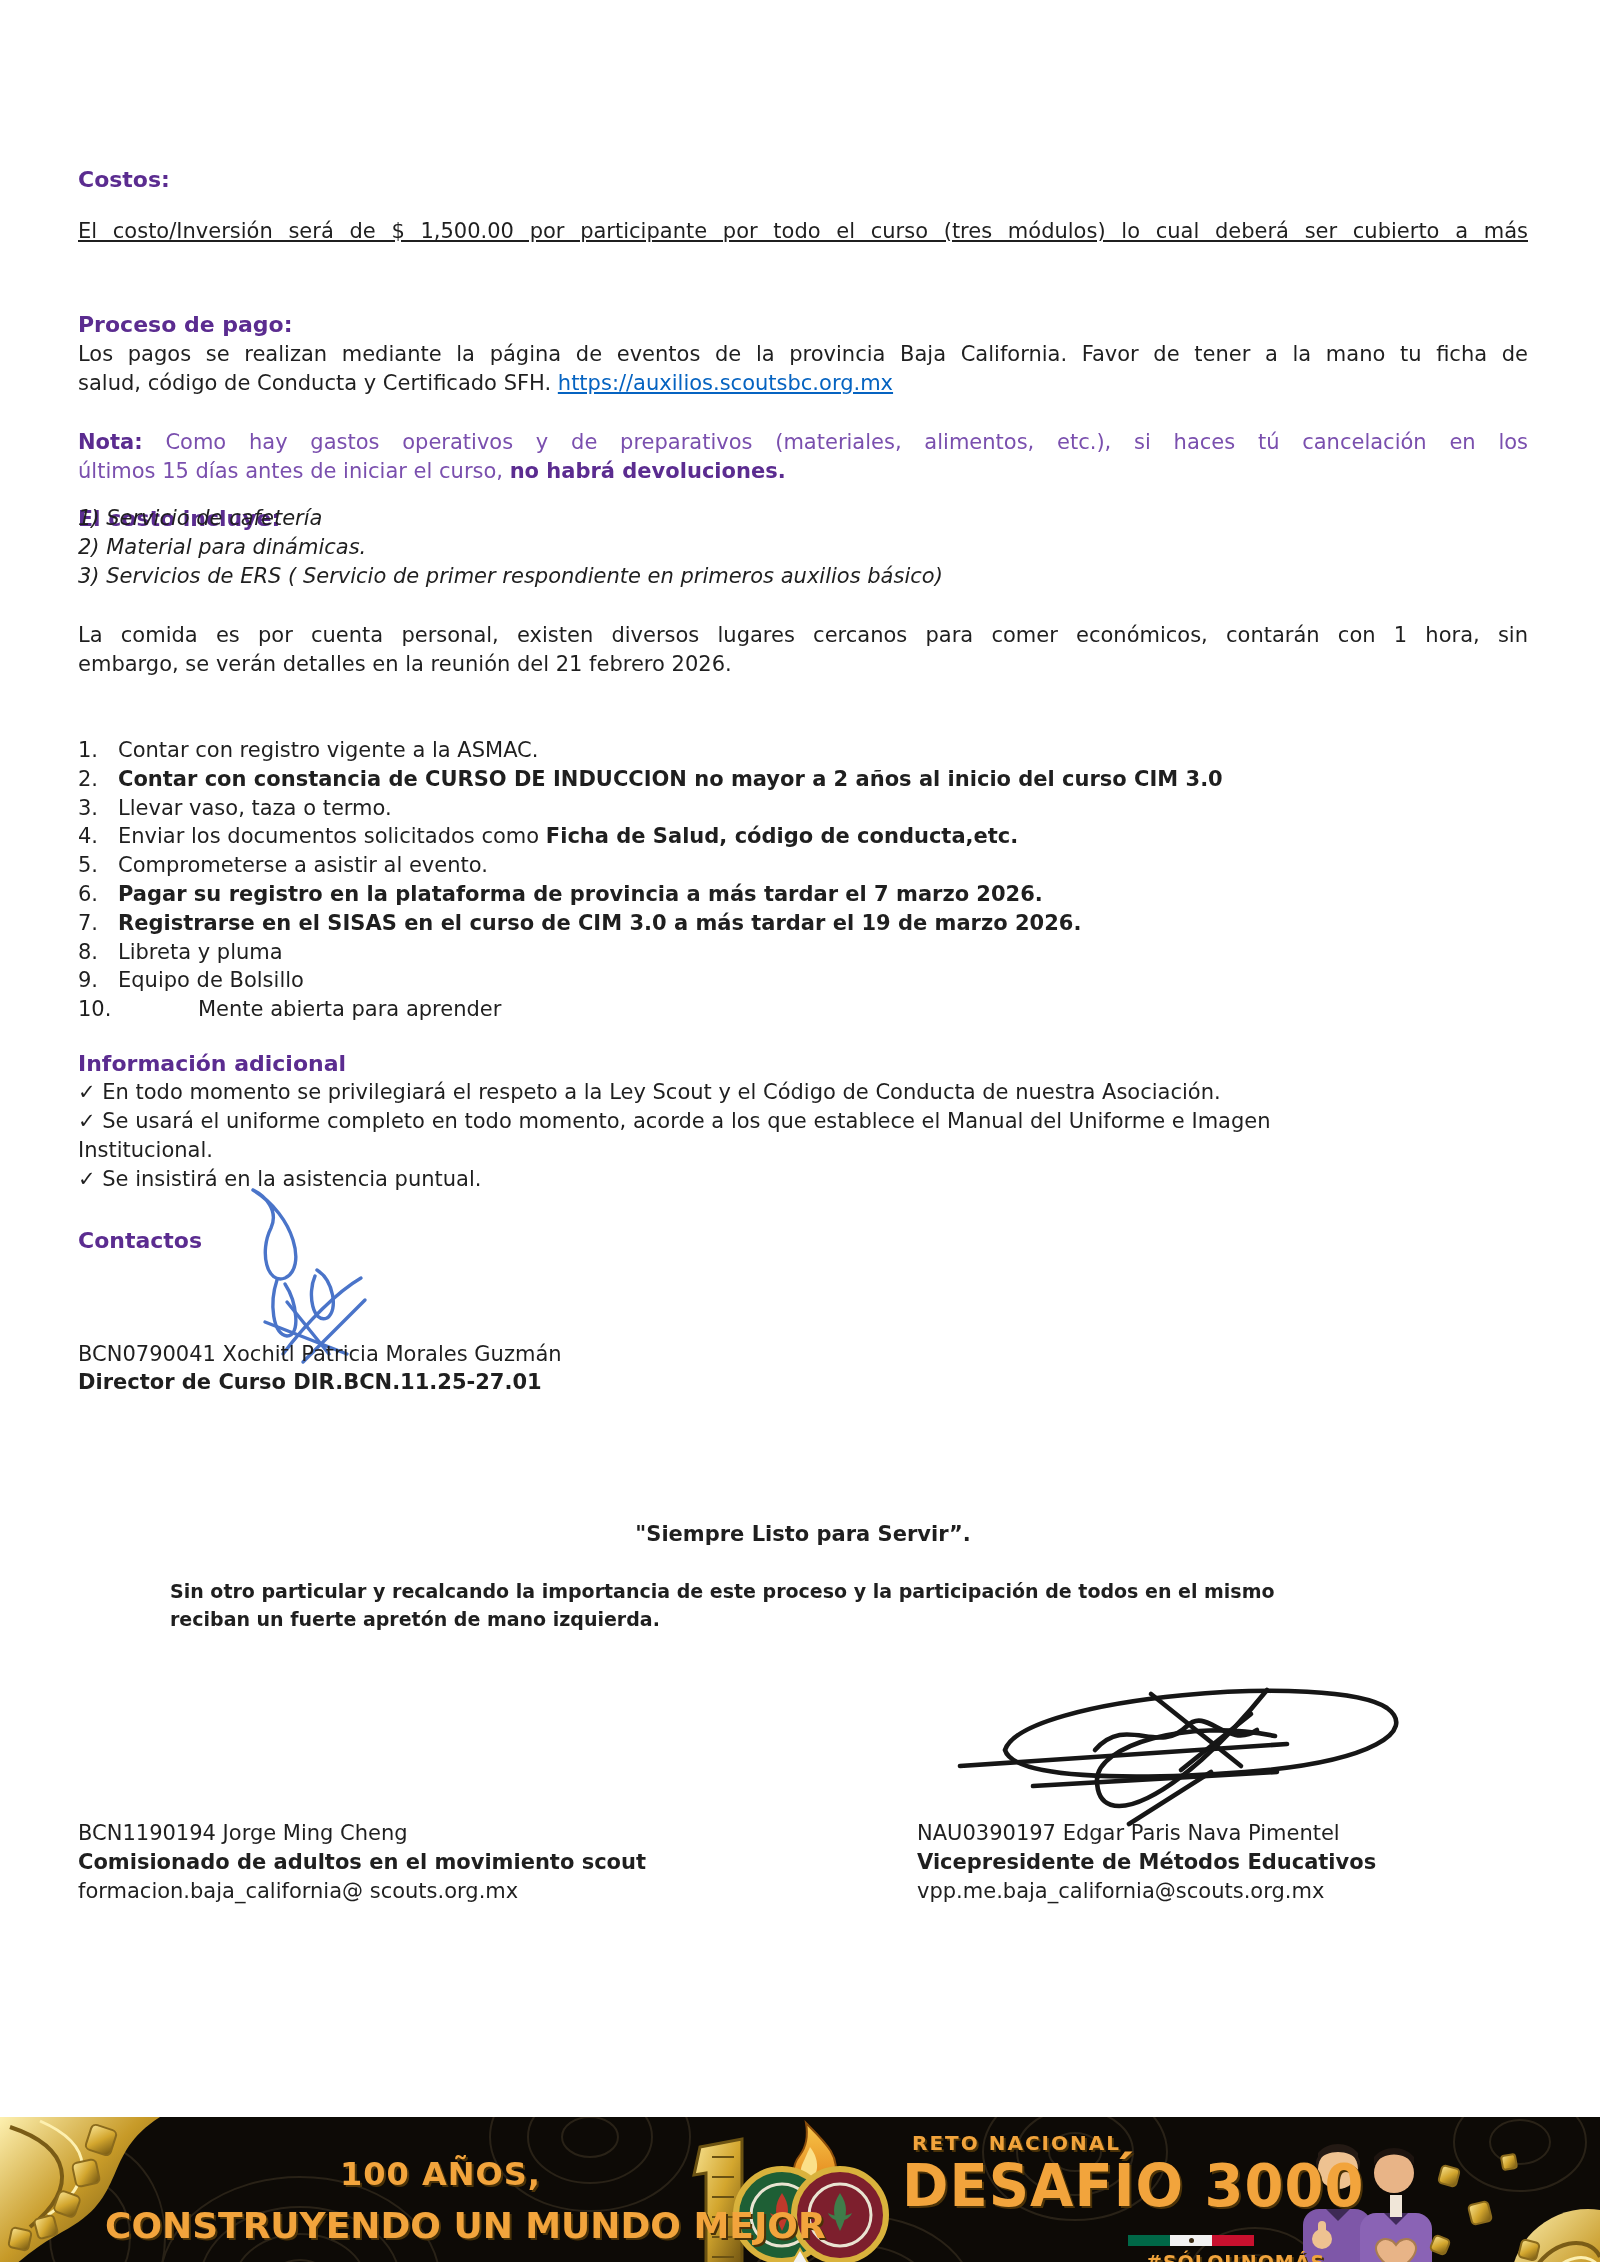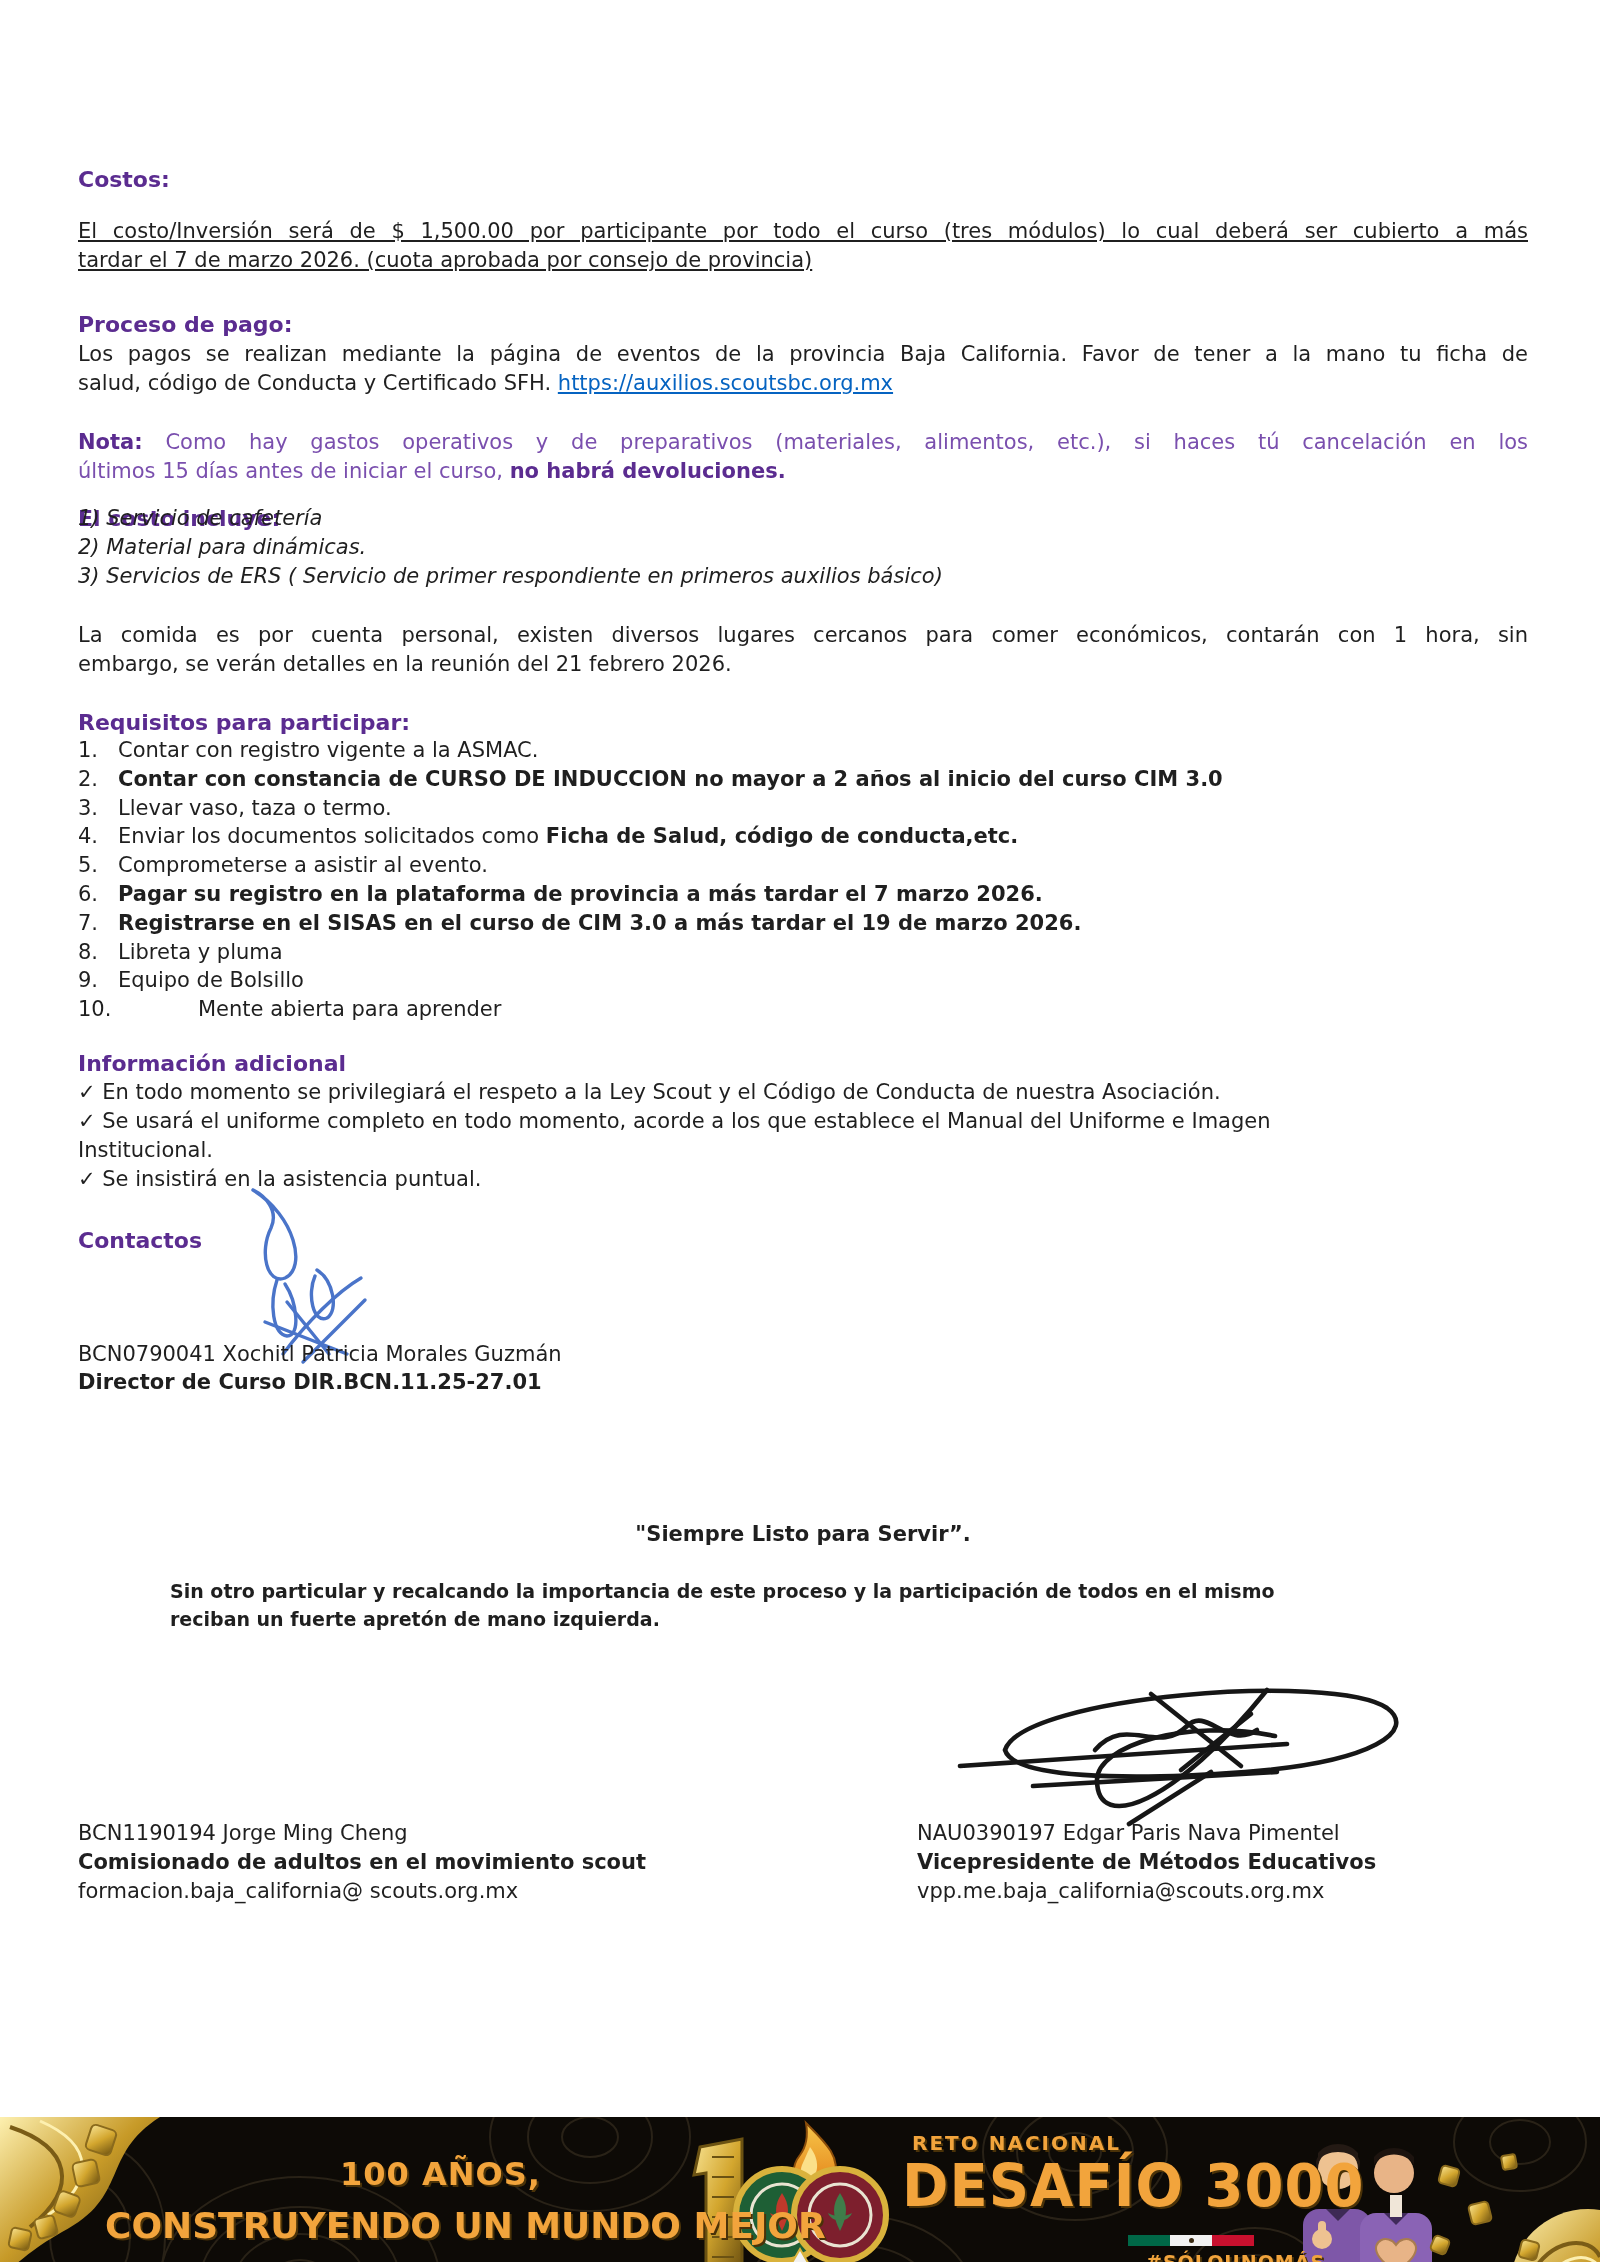--- a/index.html
+++ b/index.html
@@ -39,21 +39,20 @@
   #b-flag .fr{flex:1;background:#c8102e;}
 </style>
 </head>
 <body>
 
 <div class="page">
 
   <div class="sec hd" style="top:133px;">Costos:</div>
   <div class="sec" style="top:185px;text-decoration:underline;">
     <div class="jl">El costo/Inversión será de $ 1,500.00 por participante por todo el curso (tres módulos) lo cual deberá ser cubierto a más</div>
-    <div>tardar el 7 de marzo 2026. (cuota aprobada por consejo de provincia)</div>
   </div>
 
   <div class="sec hd" style="top:278px;">Proceso de pago:</div>
   <div class="sec" style="top:308px;">
     <div class="jl">Los pagos se realizan mediante la página de eventos de la provincia Baja California. Favor de tener a la mano tu ficha de</div>
     <div><span>salud, código de Conducta y Certificado SFH. </span><a class="lnk" href="#">https://auxilios.scoutsbc.org.mx</a></div>
   </div>
 
   <div class="sec purple" style="top:396px;">
     <div class="jl"><span class="purple-b">Nota:</span><span> Como hay gastos operativos y de preparativos (materiales, alimentos, etc.), si haces tú cancelación en los</span></div>
@@ -64,21 +63,20 @@
   <div class="sec list" style="top:472px;font-style:italic;">
     <div>1) Servicio de cafetería</div>
     <div>2) Material para dinámicas.</div>
     <div>3) Servicios de ERS ( Servicio de primer respondiente en primeros auxilios básico)</div>
   </div>
   <div class="sec" style="top:589px;">
     <div class="jl">La comida es por cuenta personal, existen diversos lugares cercanos para comer económicos, contarán con 1 hora, sin</div>
     <div>embargo, se verán detalles en la reunión del 21 febrero 2026.</div>
   </div>
 
-  <div class="sec hd" style="top:676px;">Requisitos para participar:</div>
   <div class="sec list" style="top:704px;line-height:28.8px;">
     <div class="req-item"><span class="num">1.</span><span>Contar con registro vigente a la ASMAC.</span><span class="b"></span></div>
     <div class="req-item"><span class="num">2.</span><span></span><span class="b">Contar con constancia de CURSO DE INDUCCION no mayor a 2 años al inicio del curso CIM 3.0</span></div>
     <div class="req-item"><span class="num">3.</span><span>Llevar vaso, taza o termo.</span><span class="b"></span></div>
     <div class="req-item"><span class="num">4.</span><span>Enviar los documentos solicitados como </span><span class="b">Ficha de Salud, código de conducta,etc.</span></div>
     <div class="req-item"><span class="num">5.</span><span>Comprometerse a asistir al evento.</span><span class="b"></span></div>
     <div class="req-item"><span class="num">6.</span><span></span><span class="b">Pagar su registro en la plataforma de provincia a más tardar el 7 marzo 2026.</span></div>
     <div class="req-item"><span class="num">7.</span><span></span><span class="b">Registrarse en el SISAS en el curso de CIM 3.0 a más tardar el 19 de marzo 2026.</span></div>
     <div class="req-item"><span class="num">8.</span><span>Libreta y pluma</span><span class="b"></span></div>
     <div class="req-item"><span class="num">9.</span><span>Equipo de Bolsillo</span><span class="b"></span></div>

